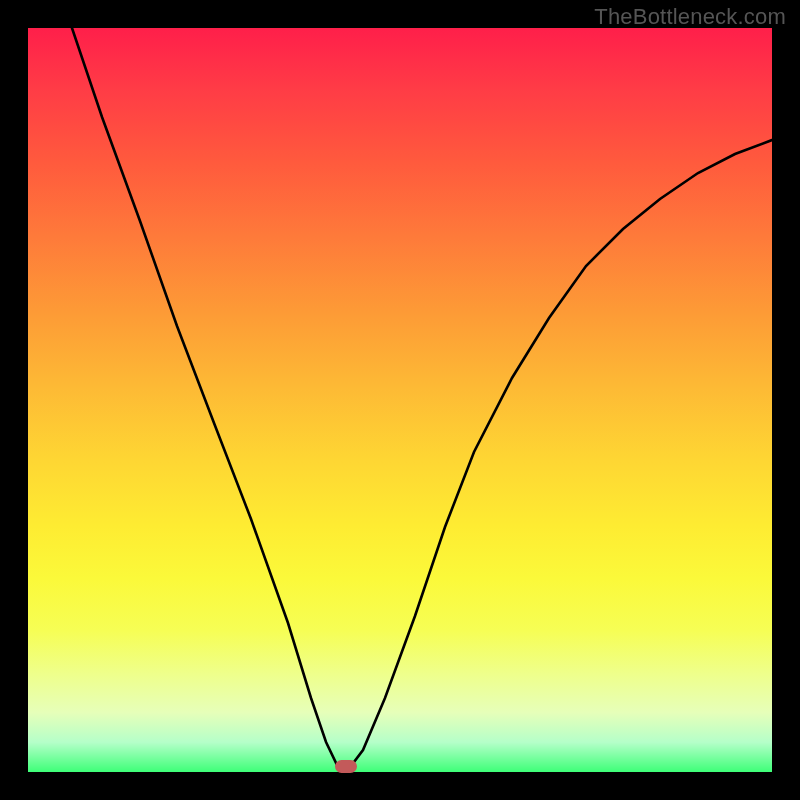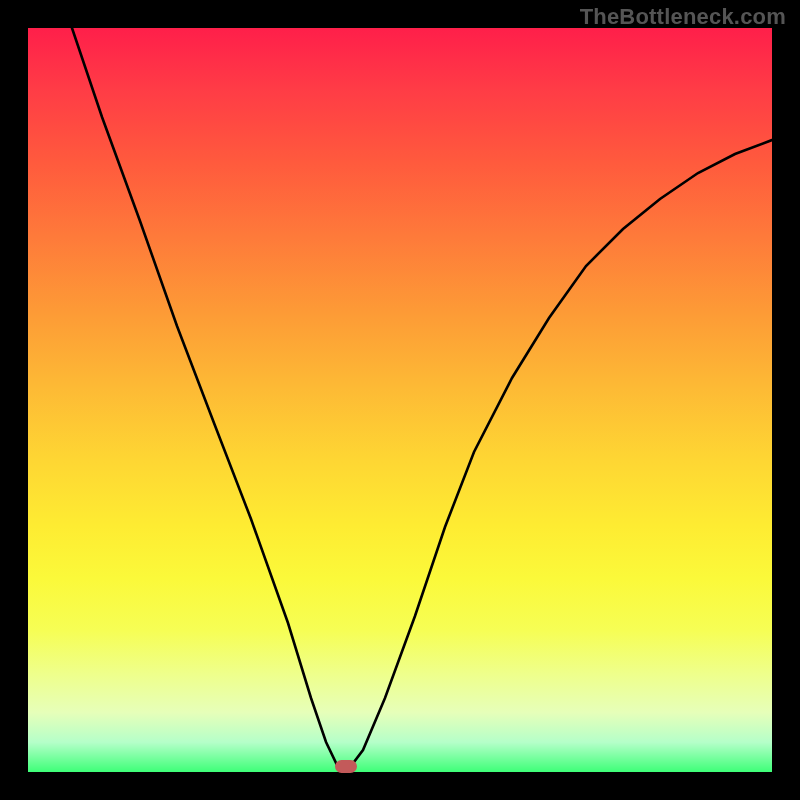--- a/index.html
+++ b/index.html
@@ -40,21 +40,21 @@
       #b5ffc9 96%,
       #3eff78 100%
     );
   }
   .watermark {
     position: absolute;
     top: 4px;
     right: 14px;
     color: #555;
     font-size: 22px;
-    font-weight: 700;
+    font-weight: 400;
     letter-spacing: 0.2px;
     z-index: 5;
   }
   .curve {
     position: absolute;
     top: 0;
     left: 0;
     width: 744px;
     height: 744px;
     pointer-events: none;

